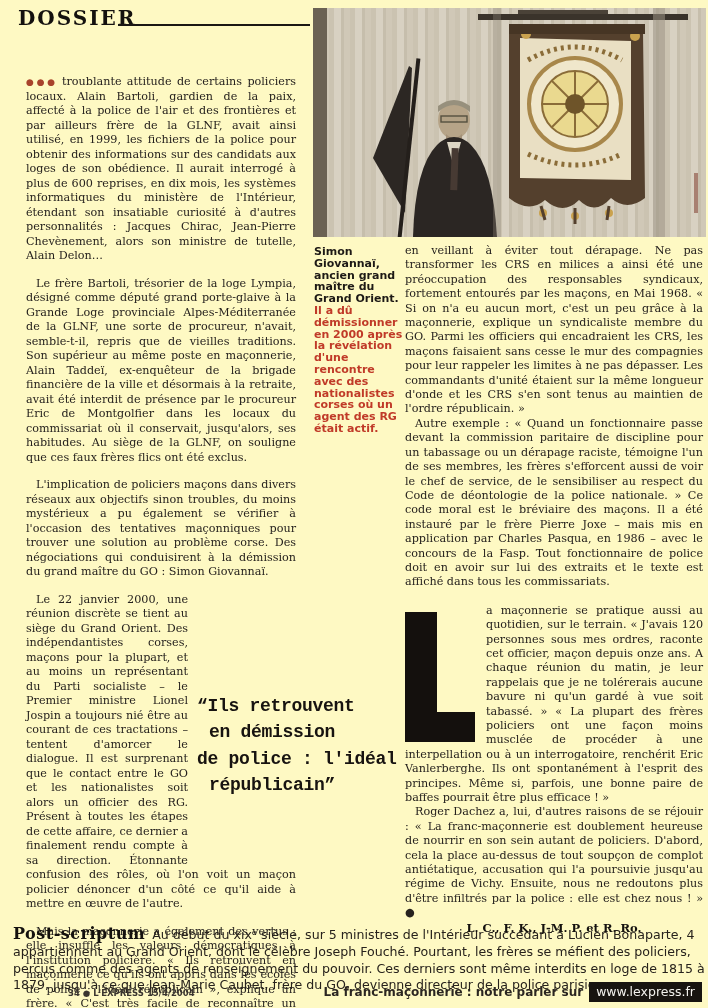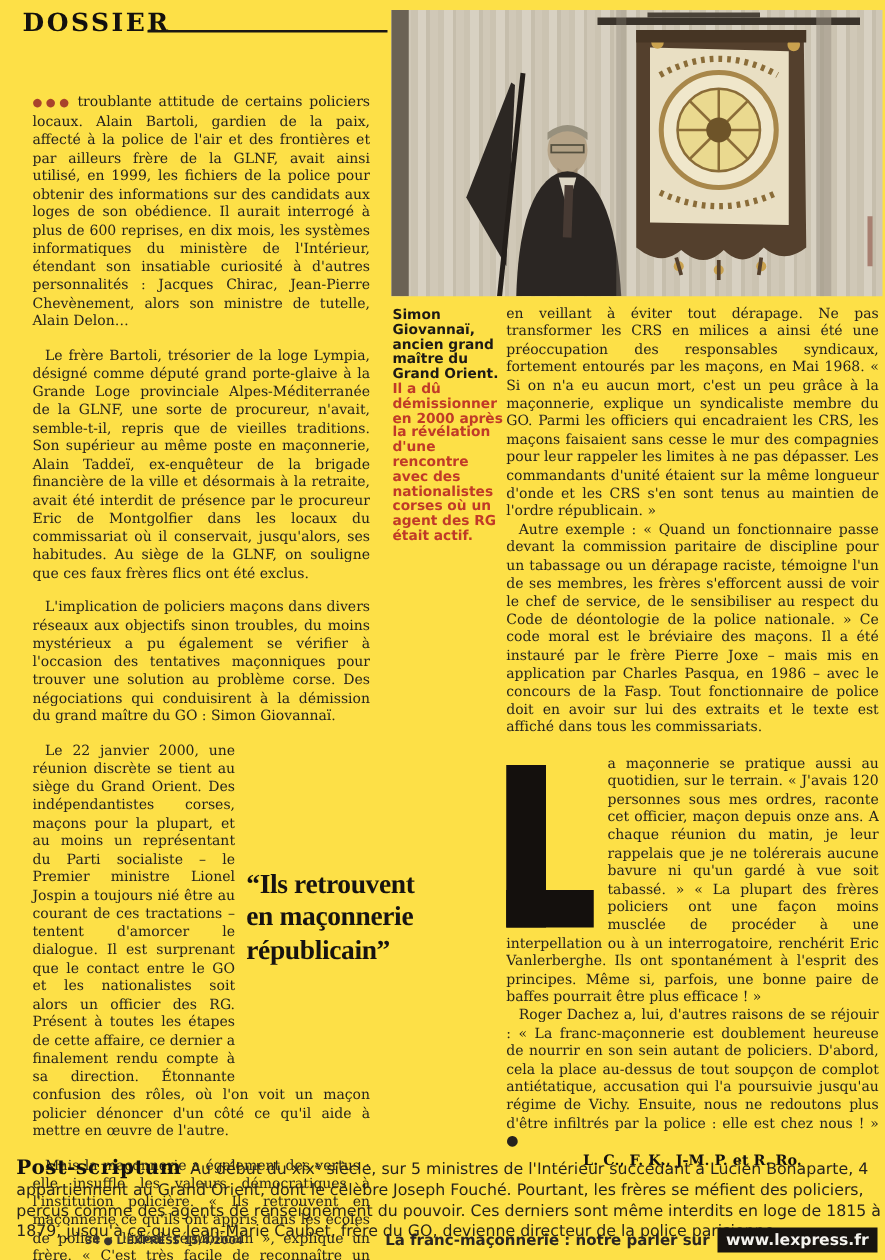--- a/index.html
+++ b/index.html
@@ -1,30 +1,30 @@
 <!DOCTYPE html>
 <html lang="fr"><head>
 <meta charset="utf-8">
 <style>
   html,body{margin:0;padding:0;background:#e8e6e1;}
-  .page{position:relative;width:708px;height:1008px;margin:0 auto;background:#fde047;
+  .page{position:relative;width:708px;height:1008px;margin:0 auto;background:#fef9c3;
         font-family:"DejaVu Serif",serif;color:#26221e;overflow:hidden;}
   
   .dossier{position:absolute;left:18px;top:6px;font-size:20px;font-weight:bold;
            letter-spacing:2px;color:#14110e;font-family:"DejaVu Serif",serif;}
   .dossier-rule{position:absolute;left:118px;top:24px;width:192px;height:2px;background:#1a1713;}
   
   .colL{position:absolute;left:13px;top:62px;width:296px;font-size:11.2px;line-height:14.5px;
         text-align:justify;}
   .colL p{margin:13px;}
   .colL p.ind{text-indent:10px;}
   .lead-dots{color:#a8432c;font-size:9px;letter-spacing:1px;margin-right:4px;}
   .quote-float{float:right;width:150px;height:166px;margin:100px -38px 4px 9px;
-        font-family:Liberation Serif, serif;font-weight:bold;font-size:22px;line-height:26.5px;
-        text-align:left;color:#171310;letter-spacing:-0.3px;}
+        font-family:Liberation Mono, monospace;font-weight:bold;font-size:18px;line-height:26.5px;
+        text-align:center;color:#171310;letter-spacing:-0.3px;}
   .quote-float span{display:block;white-space:nowrap;}
   
   .photo{position:absolute;left:313px;top:8px;width:393px;height:229px;overflow:hidden;
          background:repeating-linear-gradient(90deg,#d8d1c2 0 7px,#c6beac 7px 10px,#d0c8b7 10px 16px,#cbc3b1 16px 21px);}
   .photo .shade-left{position:absolute;left:0;top:0;width:14px;height:100%;background:#6b6254;}
   .photo svg{position:absolute;left:0;top:0;}
   .photo-credit{position:absolute;right:8px;bottom:24px;width:4px;height:40px;
          background:rgba(130,62,48,.55);}
   
   .caption{position:absolute;left:314px;top:246px;width:92px;
@@ -46,21 +46,21 @@
   .ps{position:absolute;left:13px;top:926px;width:692px;text-align:left;
       font-family:"DejaVu Sans",sans-serif;font-size:12.6px;line-height:16.8px;color:#27221c;}
   .ps .ps-head{font-family:"DejaVu Serif",serif;font-weight:bold;font-size:16px;
       letter-spacing:0.5px;color:#14110e;margin-right:7px;}
   
   .footer-left{position:absolute;left:32px;top:988px;font-family:"DejaVu Sans",sans-serif;
       font-size:8.5px;color:#3a352f;font-weight:bold;margin-left:36px;}
   .footer-right{position:absolute;right:6px;top:982px;display:flex;align-items:center;gap:6px;
       font-family:"DejaVu Sans",sans-serif;}
   .footer-right .lbl{font-weight:bold;font-size:12px;color:#2b2621;}
-  .footer-right .badge{background:#181410;color:#f4f2ee;font-weight:bold;font-size:12.5px;
+  .footer-right .badge{background:#181410;color:#f4f2ee;font-weight:normal;font-size:12.5px;
       padding:2px 7px 3px;}
 </style>
 </head>
 <body>
 
 <div class="page">
 
   <div class="dossier">DOSSIER</div>
   <div class="dossier-rule"></div>
 
@@ -117,21 +117,22 @@
     <span>Simon Giovannaï, ancien grand maître du Grand Orient.</span>
     <span class="red">Il a dû démissionner en 2000 après la révélation d'une rencontre avec des nationalistes corses où un agent des RG était actif.</span>
   </div>
 
   <div class="colL">
     <p><span class="lead-dots">●●●</span><span>troublante attitude de certains policiers locaux. Alain Bartoli, gardien de la paix, affecté à la police de l'air et des frontières et par ailleurs frère de la GLNF, avait ainsi utilisé, en 1999, les fichiers de la police pour obtenir des informations sur des candidats aux loges de son obédience. Il aurait interrogé à plus de 600 reprises, en dix mois, les systèmes informatiques du ministère de l'Intérieur, étendant son insatiable curiosité à d'autres personnalités : Jacques Chirac, Jean-Pierre Chevènement, alors son ministre de tutelle, Alain Delon…</span></p>
     <p class="ind">Le frère Bartoli, trésorier de la loge Lympia, désigné comme député grand porte-glaive à la Grande Loge provinciale Alpes-Méditerranée de la GLNF, une sorte de procureur, n'avait, semble-t-il, repris que de vieilles traditions. Son supérieur au même poste en maçonnerie, Alain Taddeï, ex-enquêteur de la brigade financière de la ville et désormais à la retraite, avait été interdit de présence par le procureur Eric de Montgolfier dans les locaux du commissariat où il conservait, jusqu'alors, ses habitudes. Au siège de la GLNF, on souligne que ces faux frères flics ont été exclus.</p>
     <p class="ind">L'implication de policiers maçons dans divers réseaux aux objectifs sinon troubles, du moins mystérieux a pu également se vérifier à l'occasion des tentatives maçonniques pour trouver une solution au problème corse. Des négociations qui conduisirent à la démission du grand maître du GO : Simon Giovannaï.</p>
     <div class="quote-float">
       <span>“Ils retrouvent</span>
-      <span>en maçonnerie</span>
+      <span>en démission</span>
+      <span>de police : l'idéal</span>
       <span>républicain”</span>
     </div>
     <p class="ind">Le 22 janvier 2000, une réunion discrète se tient au siège du Grand Orient. Des indépendantistes corses, maçons pour la plupart, et au moins un représentant du Parti socialiste – le Premier ministre Lionel Jospin a toujours nié être au courant de ces tractations – tentent d'amorcer le dialogue. Il est surprenant que le contact entre le GO et les nationalistes soit alors un officier des RG. Présent à toutes les étapes de cette affaire, ce dernier a finalement rendu compte à sa direction. Étonnante confusion des rôles, où l'on voit un maçon policier dénoncer d'un côté ce qu'il aide à mettre en œuvre de l'autre.</p>
     <p class="ind">Mais la maçonnerie a également des vertus : elle insuffle les valeurs démocratiques à l'institution policière. « Ils retrouvent en maçonnerie ce qu'ils ont appris dans les écoles de police : l'idéal républicain », explique un frère. « C'est très facile de reconnaître un policier maçon : il n'y a qu'à l'écouter parler. » A les entendre, en effet, certains ne sont pas loin du mysticisme républicain. Mais l'apport de la maçonnerie ne se limite pas aux mots, il passe aussi par des actes.</p>
     <p class="ind">A cause des dérives du passé, les flics frangins, en fait, surveillent les autres policiers comme le lait sur le feu,</p>
   </div>
 
   <div class="colR">
     <p>en veillant à éviter tout dérapage. Ne pas transformer les CRS en milices a ainsi été une préoccupation des responsables syndicaux, fortement entourés par les maçons, en Mai 1968. « Si on n'a eu aucun mort, c'est un peu grâce à la maçonnerie, explique un syndicaliste membre du GO. Parmi les officiers qui encadraient les CRS, les maçons faisaient sans cesse le mur des compagnies pour leur rappeler les limites à ne pas dépasser. Les commandants d'unité étaient sur la même longueur d'onde et les CRS s'en sont tenus au maintien de l'ordre républicain. »</p>
     <p class="ind">Autre exemple : « Quand un fonctionnaire passe devant la commission paritaire de discipline pour un tabassage ou un dérapage raciste, témoigne l'un de ses membres, les frères s'efforcent aussi de voir le chef de service, de le sensibiliser au respect du Code de déontologie de la police nationale. » Ce code moral est le bréviaire des maçons. Il a été instauré par le frère Pierre Joxe – mais mis en application par Charles Pasqua, en 1986 – avec le concours de la Fasp. Tout fonctionnaire de police doit en avoir sur lui des extraits et le texte est affiché dans tous les commissariats.</p>

